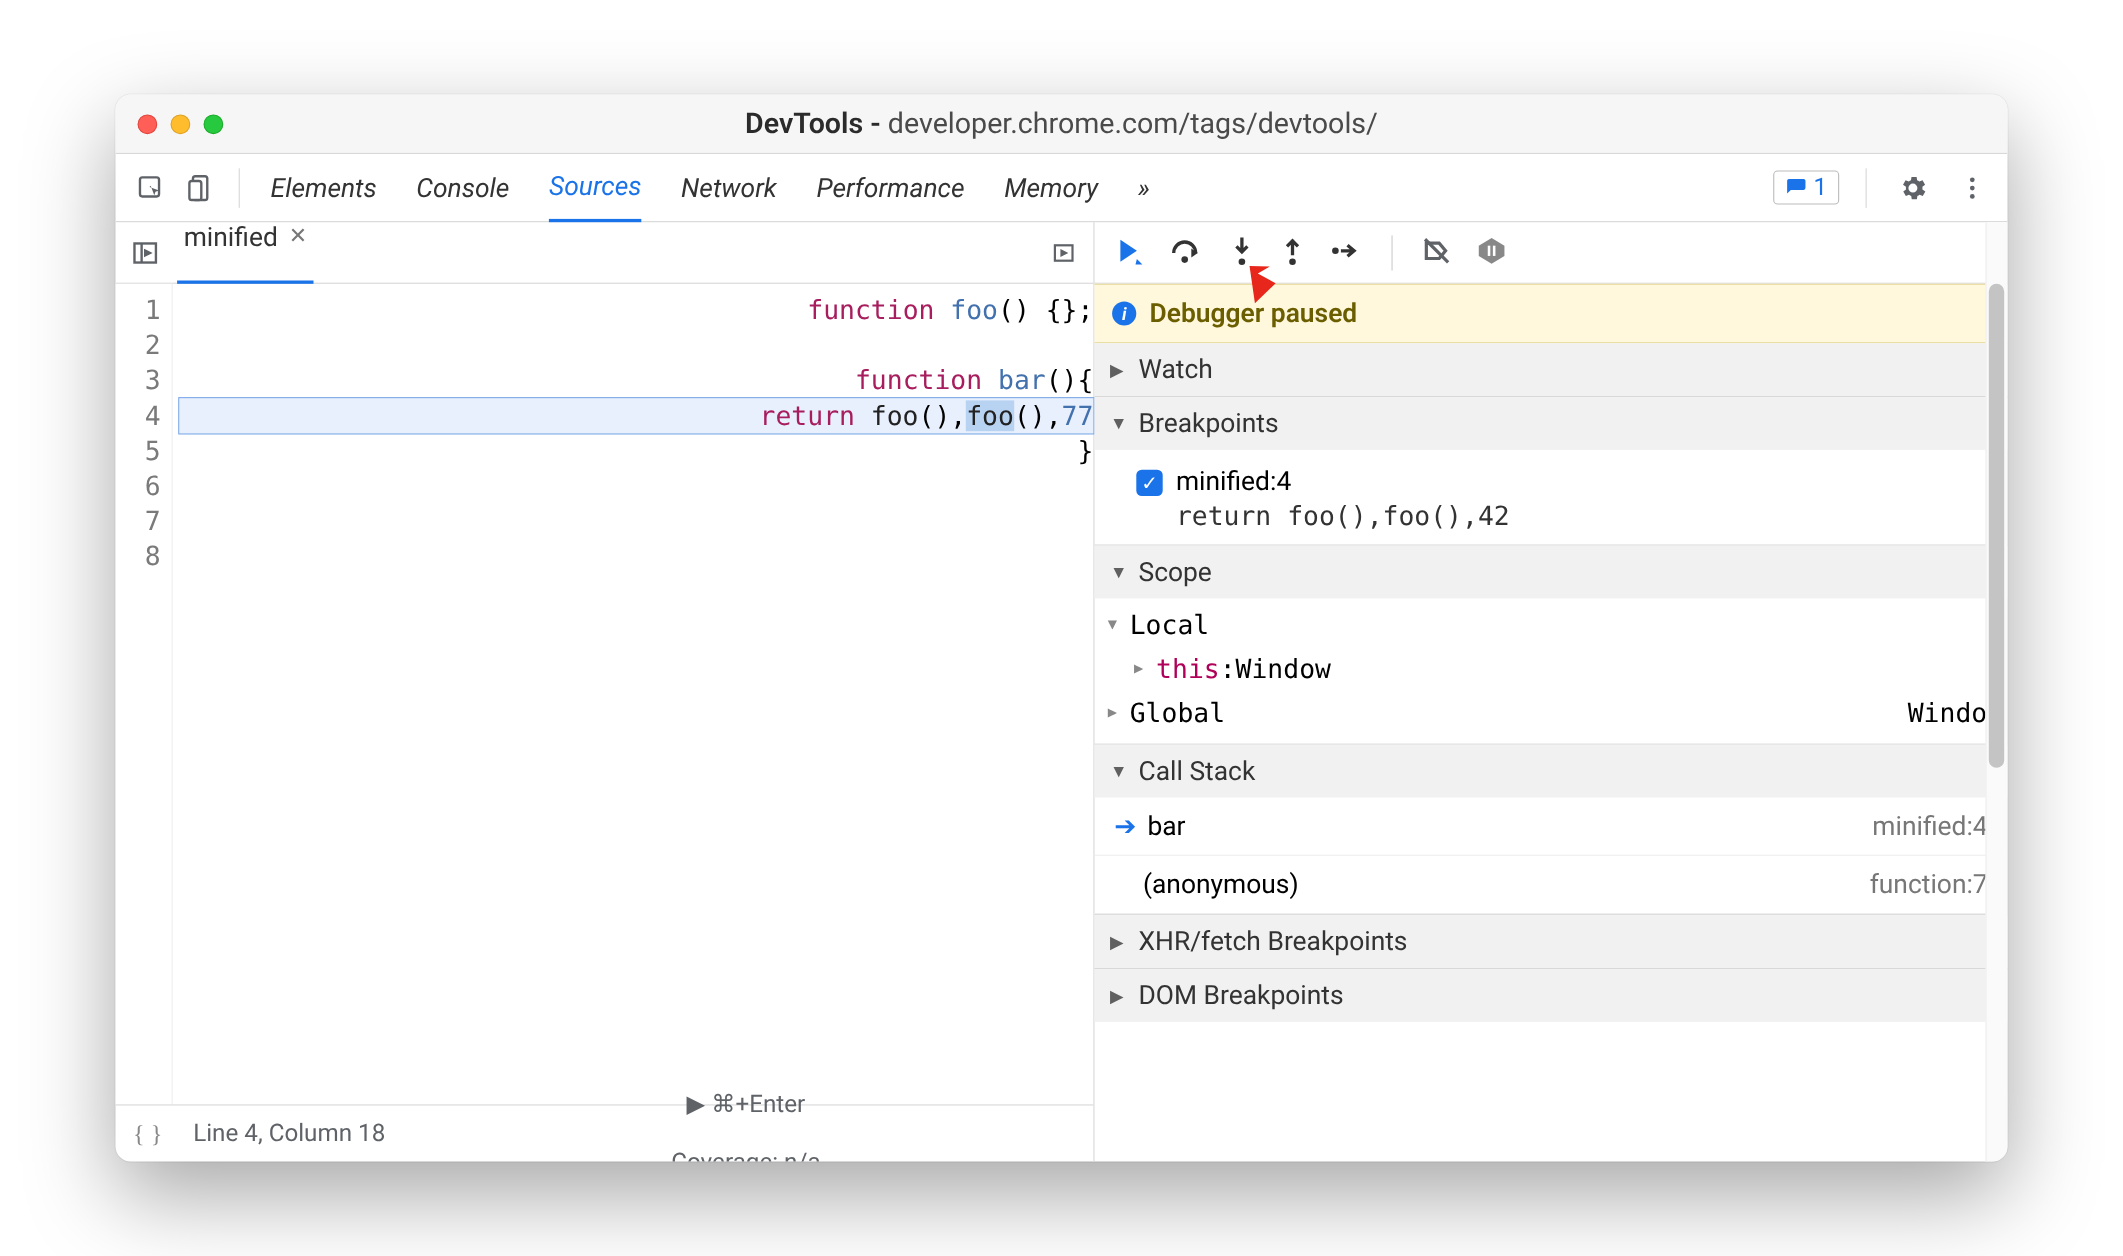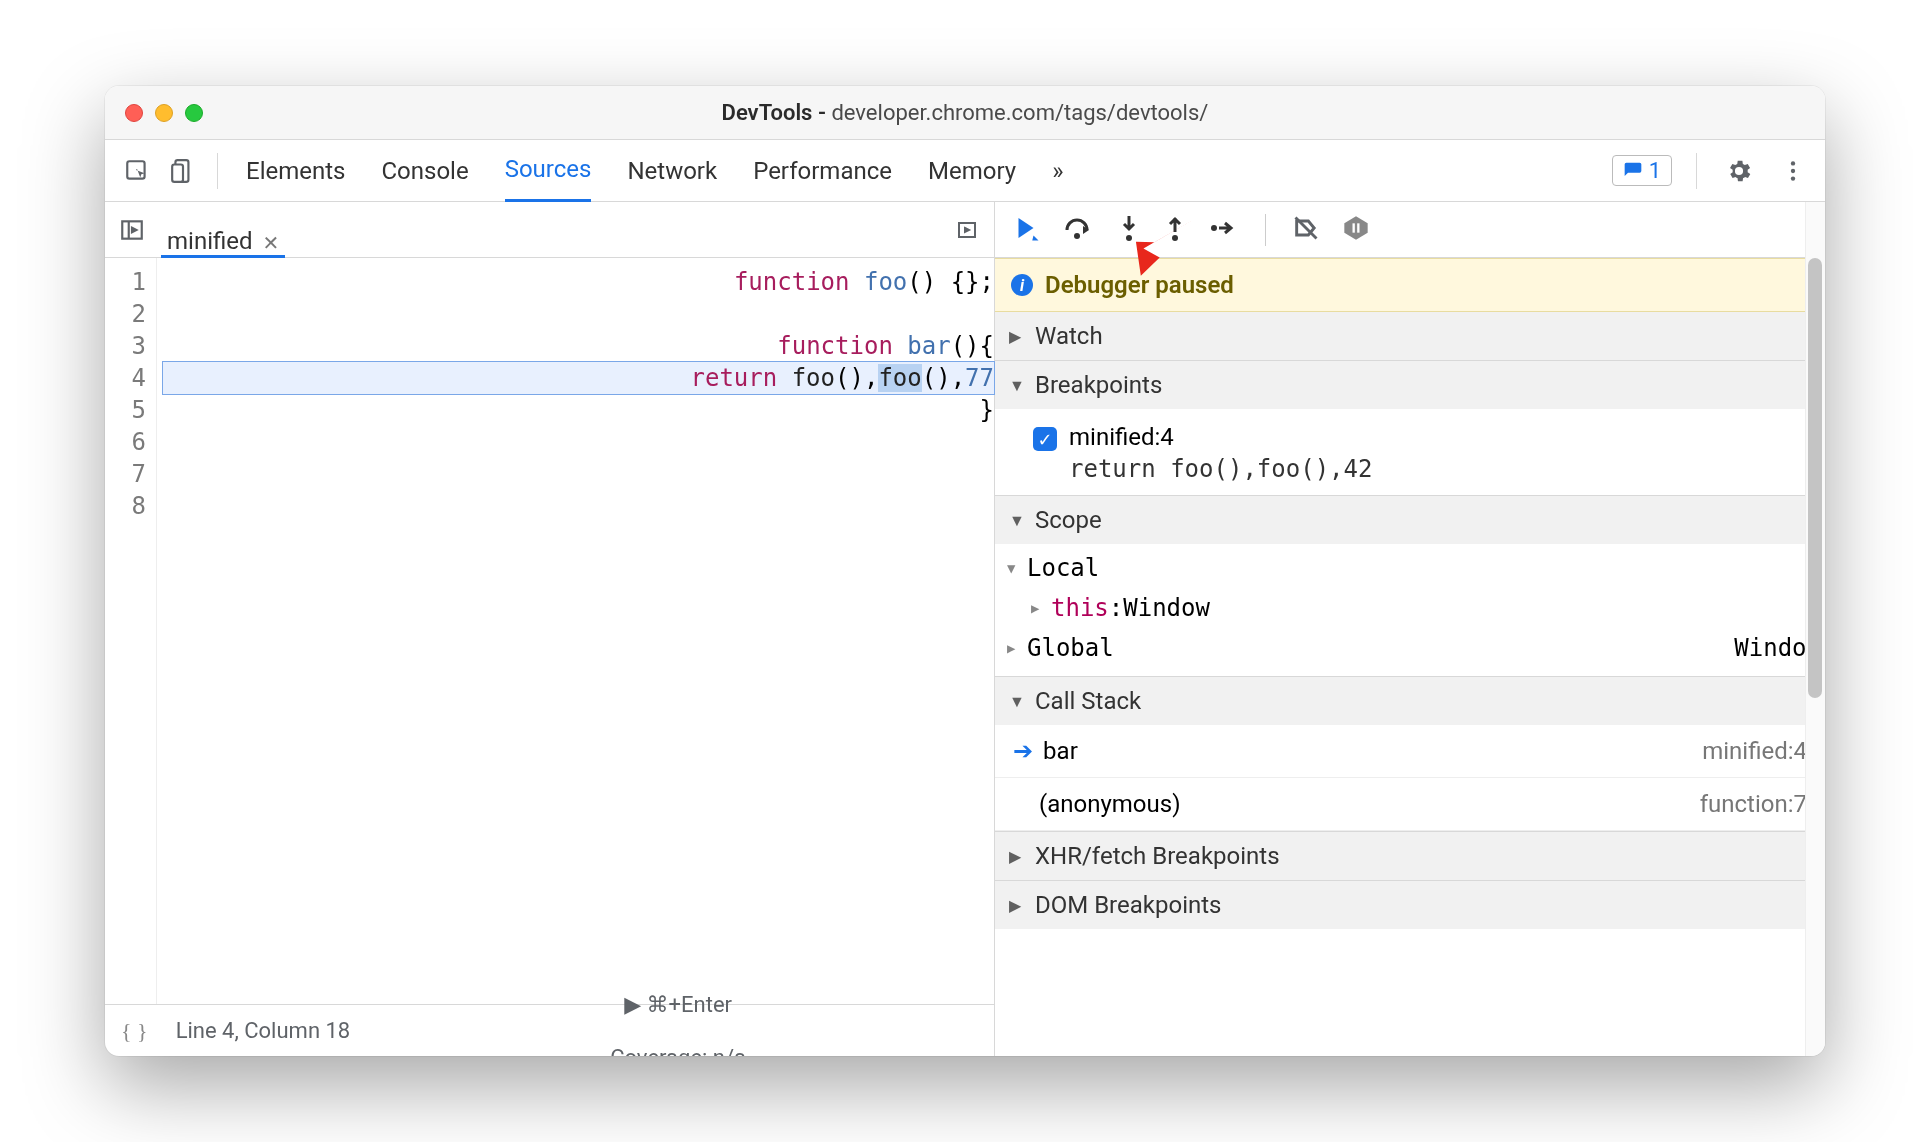--- a/index.html
+++ b/index.html
@@ -30,54 +30,54 @@
   align-items: center;
   padding: 0 20px;
   border-bottom: 1px solid #d8d8d8;
   position: relative;
 }
 .traffic { display: flex; gap: 12px; position: absolute; left: 20px; }
 .dot { width: 18px; height: 18px; border-radius: 50%; }
 .dot.red { background: #ff5f56; border: 1px solid #e0443e; }
 .dot.yellow { background: #ffbd2e; border: 1px solid #dea123; }
 .dot.green { background: #27c93f; border: 1px solid #1aab29; }
-.title { flex: 1; text-align: center; font-size: 22px; color: #2b2b2b; font-weight: 600; }
+.title { flex: 1; text-align: center; font-size: 26px; color: #2b2b2b; font-weight: 600; }
 .title .url { font-weight: 400; color: #4a4a4a; }
 
 .toolbar {
   height: 62px;
   border-bottom: 1px solid #d8d8d8;
   display: flex;
   align-items: center;
   padding: 0 14px;
   gap: 10px;
 }
 .tb-icon { width: 36px; height: 36px; display: flex; align-items: center; justify-content: center; color: #5f6368; }
 .tb-sep { width: 1px; height: 36px; background: #d8d8d8; margin: 0 6px; }
-.tabs { display: flex; gap: 36px; align-items: center; font-size: 24px; color: #333; flex: 1; padding-left: 12px;}
+.tabs { display: flex; gap: 36px; align-items: center; font-size: 24px; color: #333; flex: 1; padding-left: 12px; font-style: italic;}
 .tab { height: 62px; display: flex; align-items: center; cursor: pointer; }
 .tab.active { color: #1a73e8; border-bottom: 3px solid #1a73e8; }
 .toolbar-right { display: flex; align-items: center; gap: 18px; color: #5f6368; }
 .badge { display: flex; align-items: center; gap: 6px; border: 1px solid #bbb; padding: 2px 10px; border-radius: 4px; color: #1a73e8; font-size: 22px; }
 
 .content { flex: 1; display: flex; min-height: 0; }
 .left { flex: 0 0 890px; display: flex; flex-direction: column; border-right: 1px solid #d8d8d8; }
 .right { flex: 1; display: flex; flex-direction: column; min-width: 0; position: relative; }
 
 .file-tabs {
   height: 56px;
   border-bottom: 1px solid #d8d8d8;
   display: flex;
   align-items: center;
   padding: 0 12px;
   gap: 14px;
 }
 .nav-icon { color: #5f6368; width: 30px; height: 30px; display:flex; align-items:center; justify-content:center;}
 .file-tab {
-  display: flex; align-items: flex-end; gap: 10px;
+  display: flex; align-items: flex-start; gap: 10px;
   font-size: 24px; color: #333; height: 56px;
   border-bottom: 3px solid #1a73e8; padding: 0 6px;
 }
 .file-tab .close { color: #777; font-size: 20px; }
 .file-tabs-right { margin-left: auto; }
 
 .editor { flex: 1; display: flex; font-family: Menlo, Consolas, monospace; font-size: 24px; line-height: 32px; min-height: 0;}
 .gutter { width: 52px; background: #fff; color: #7a7a7a; text-align: right; padding: 8px 10px 0 0; border-right: 1px solid #eee; }
 .code { flex: 1; padding: 8px 0 0 6px; position: relative; text-align: right; }
 .codeline { white-space: pre; height: 32px; }

